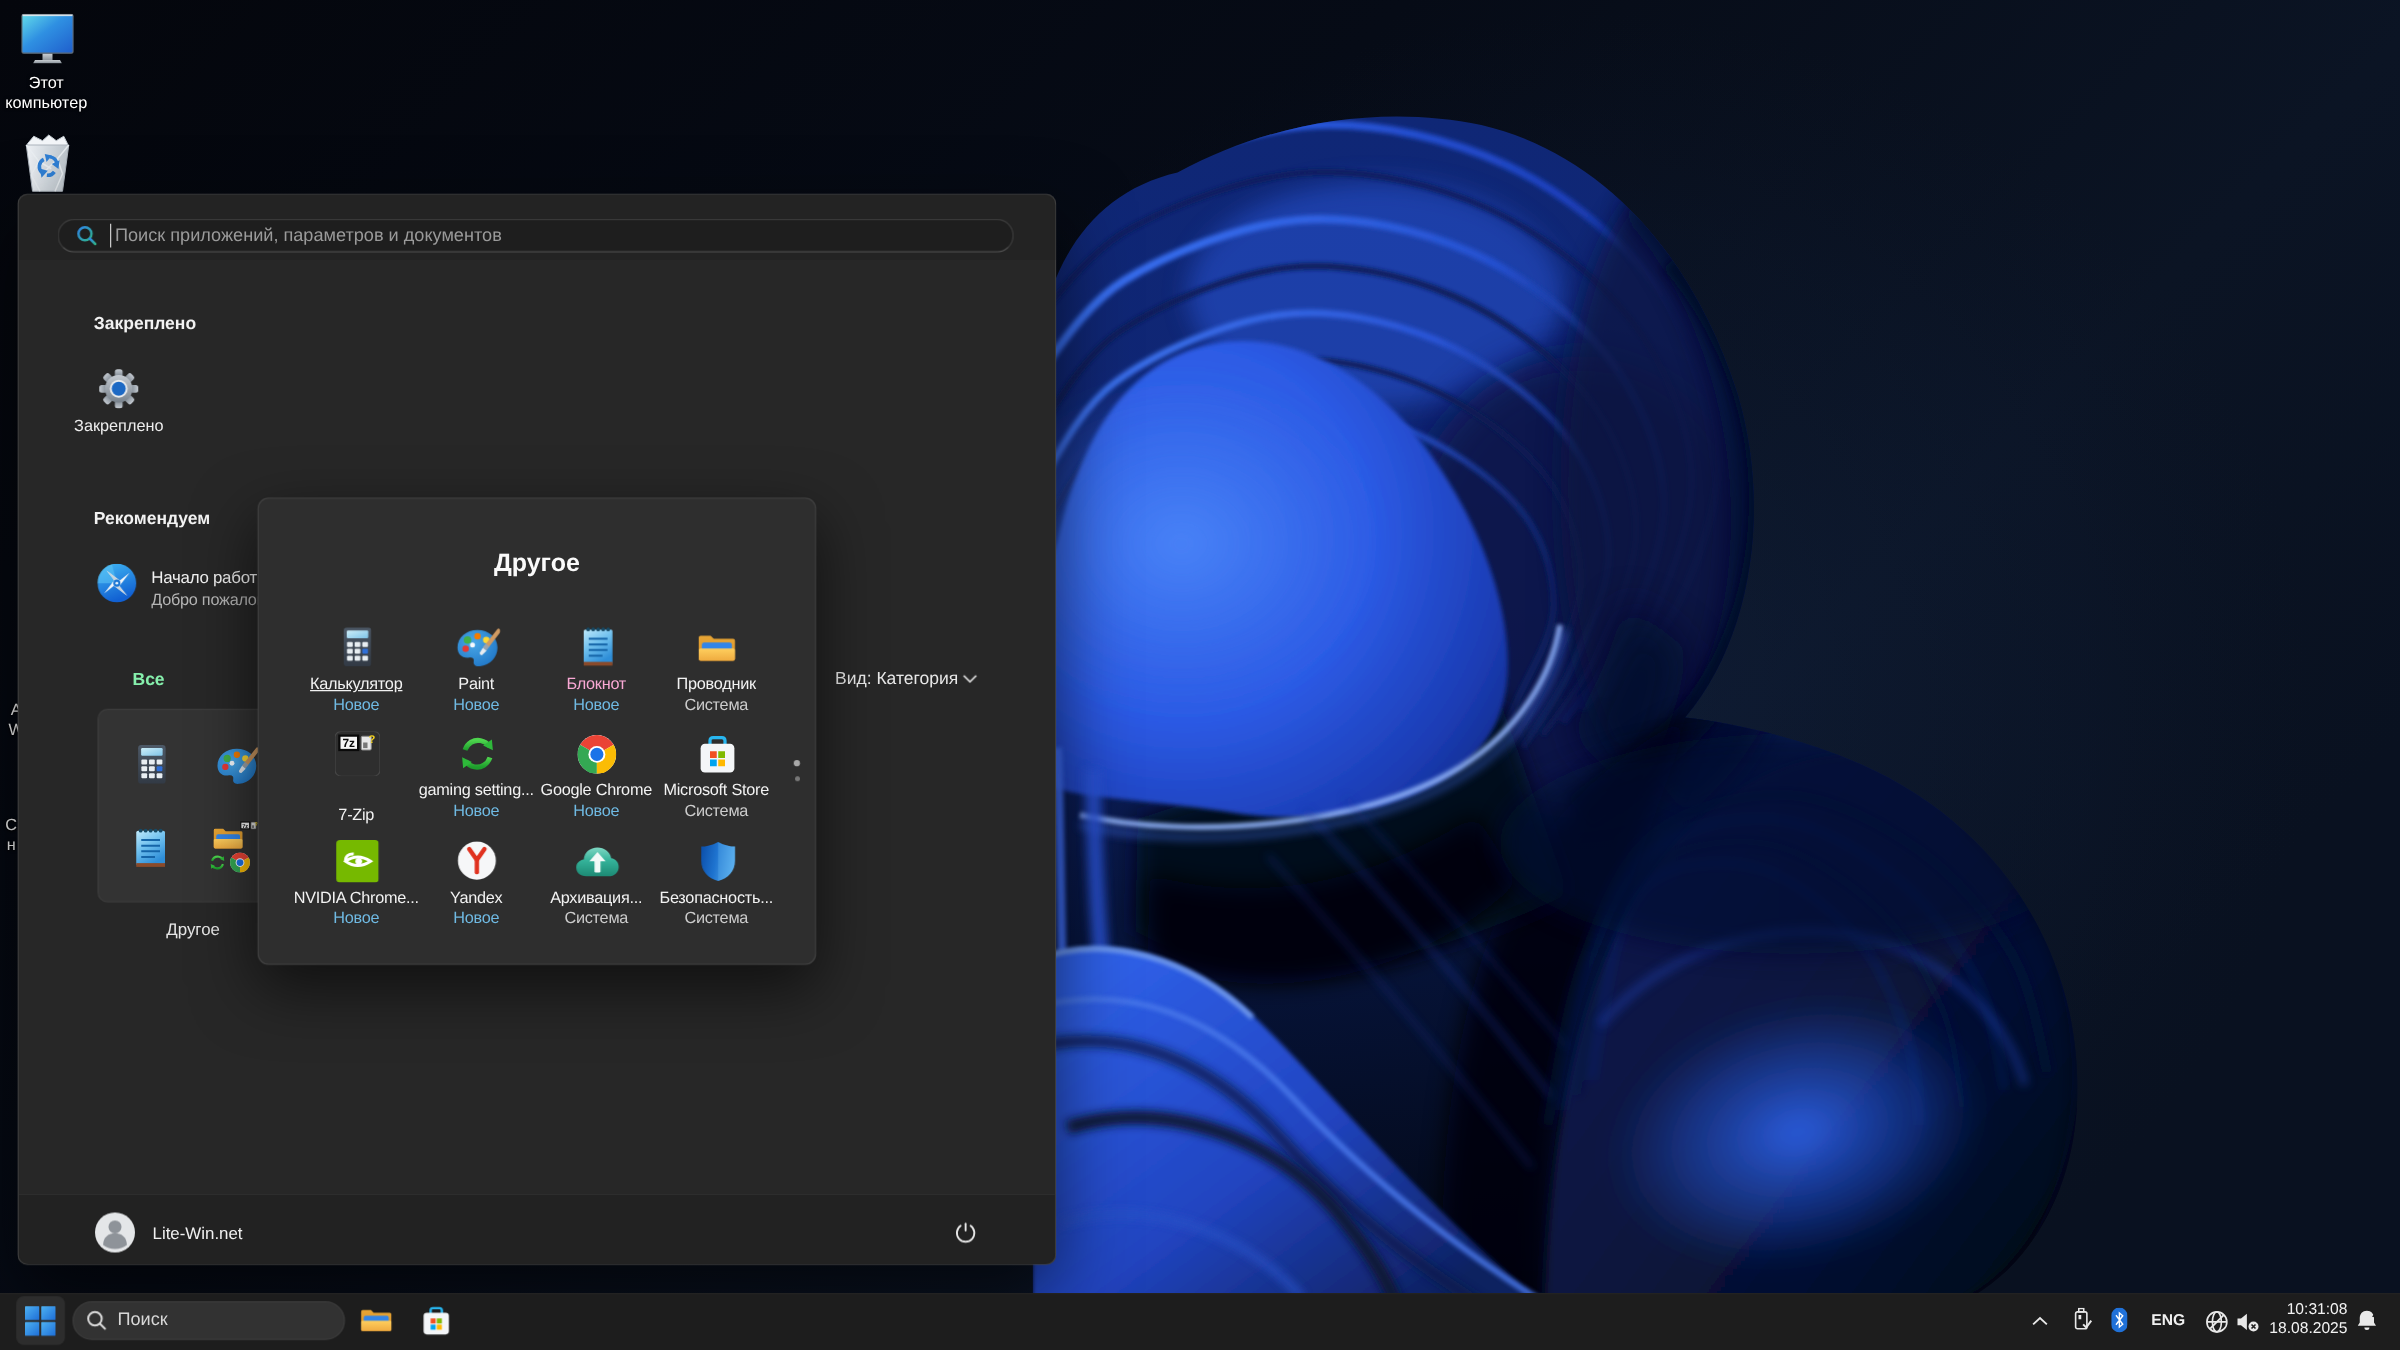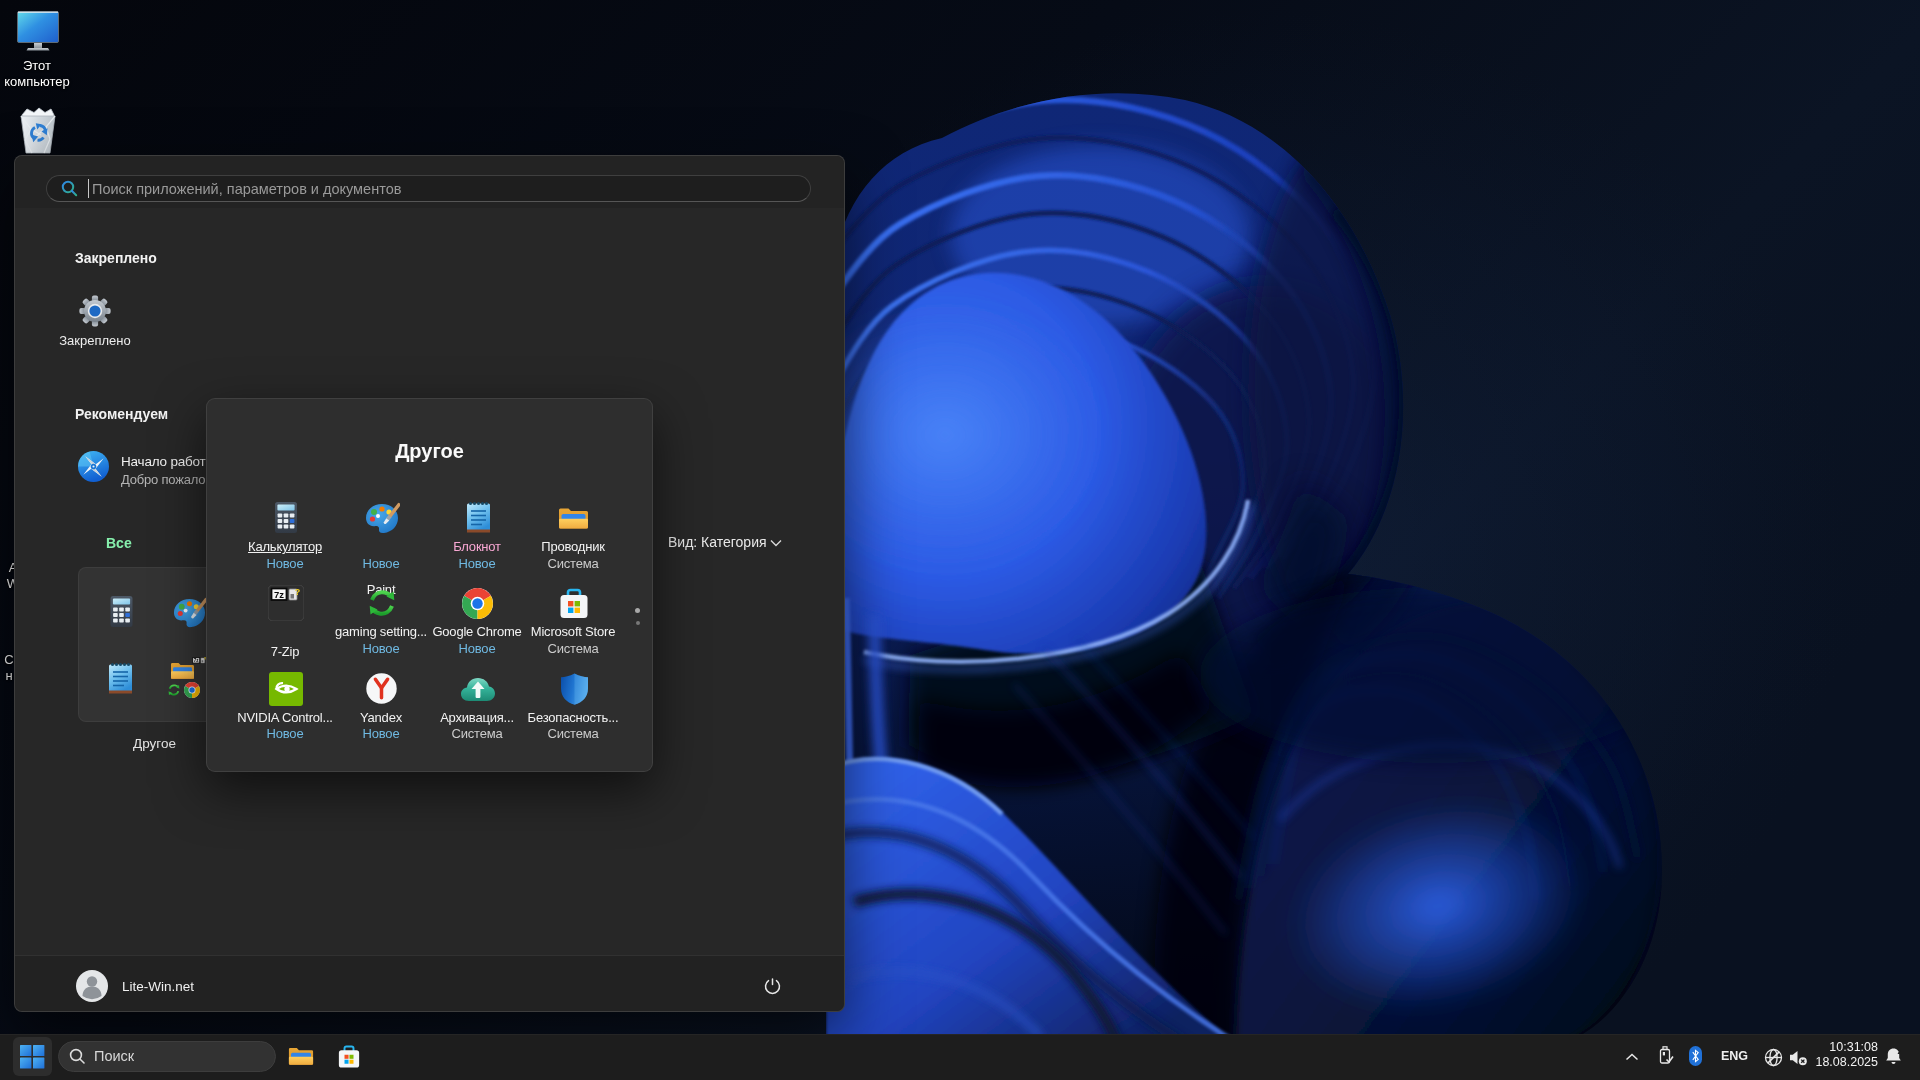--- a/index.html
+++ b/index.html
@@ -390,34 +390,34 @@
 </svg>
 <svg class="abs" style="left:764px;top:978px" width="17" height="17" viewBox="-9 -9 18 18">
 <path d="M -4.2,-6.2 A 7.4,7.4 0 1 0 4.2,-6.2" fill="none" stroke="#e6e6e6" stroke-width="1.6" stroke-linecap="round"></path>
 <line x1="0" y1="-8" x2="0" y2="-2.2" stroke="#e6e6e6" stroke-width="1.6" stroke-linecap="round"></line>
 </svg>
 <div class="abs" style="left:206px;top:398px;width:447px;height:374px;background:#2e2e2e;
 border:1px solid rgba(255,255,255,0.09);border-radius:9px;box-shadow:0 18px 50px rgba(0,0,0,0.6);"></div>
 <div class="abs" style="left:206px;top:440px;width:447px;text-align:center;font-size:20px;font-weight:700;color:#fafafa;">Другое</div>
 <div class="abs" style="left:230px;top:539px;width:110px;text-align:center;font-size:13px;letter-spacing:-0.2px;color:#f2f2f2;white-space:nowrap;overflow:hidden;text-decoration:underline;">Калькулятор</div>
 <div class="abs" style="left:230px;top:556px;width:110px;text-align:center;font-size:13px;letter-spacing:-0.2px;color:#6fb9e2;white-space:nowrap;overflow:hidden;">Новое</div>
-<div class="abs" style="left:326px;top:539px;width:110px;text-align:center;font-size:13px;letter-spacing:-0.2px;color:#f2f2f2;white-space:nowrap;overflow:hidden;margin-top:43px;">Paint</div>
+<div class="abs" style="left:326px;top:539px;width:110px;text-align:center;font-size:13px;letter-spacing:-0.2px;color:#f2f2f2;white-space:nowrap;overflow:hidden;">Paint</div>
 <div class="abs" style="left:326px;top:556px;width:110px;text-align:center;font-size:13px;letter-spacing:-0.2px;color:#6fb9e2;white-space:nowrap;overflow:hidden;">Новое</div>
 <div class="abs" style="left:422px;top:539px;width:110px;text-align:center;font-size:13px;letter-spacing:-0.2px;color:#f9a8d4;white-space:nowrap;overflow:hidden;">Блокнот</div>
 <div class="abs" style="left:422px;top:556px;width:110px;text-align:center;font-size:13px;letter-spacing:-0.2px;color:#6fb9e2;white-space:nowrap;overflow:hidden;">Новое</div>
 <div class="abs" style="left:518px;top:539px;width:110px;text-align:center;font-size:13px;letter-spacing:-0.2px;color:#f2f2f2;white-space:nowrap;overflow:hidden;">Проводник</div>
 <div class="abs" style="left:518px;top:556px;width:110px;text-align:center;font-size:13px;letter-spacing:-0.2px;color:#cccccc;white-space:nowrap;overflow:hidden;">Система</div>
 <div class="abs" style="left:230px;top:624px;width:110px;text-align:center;font-size:13px;letter-spacing:-0.2px;color:#f2f2f2;white-space:nowrap;overflow:hidden;margin-top:20px;">7-Zip</div>
 <div class="abs" style="left:326px;top:624px;width:110px;text-align:center;font-size:13px;letter-spacing:-0.2px;color:#f2f2f2;white-space:nowrap;overflow:hidden;">gaming setting...</div>
 <div class="abs" style="left:326px;top:641px;width:110px;text-align:center;font-size:13px;letter-spacing:-0.2px;color:#6fb9e2;white-space:nowrap;overflow:hidden;">Новое</div>
 <div class="abs" style="left:422px;top:624px;width:110px;text-align:center;font-size:13px;letter-spacing:-0.2px;color:#f2f2f2;white-space:nowrap;overflow:hidden;">Google Chrome</div>
 <div class="abs" style="left:422px;top:641px;width:110px;text-align:center;font-size:13px;letter-spacing:-0.2px;color:#6fb9e2;white-space:nowrap;overflow:hidden;">Новое</div>
 <div class="abs" style="left:518px;top:624px;width:110px;text-align:center;font-size:13px;letter-spacing:-0.2px;color:#f2f2f2;white-space:nowrap;overflow:hidden;">Microsoft Store</div>
 <div class="abs" style="left:518px;top:641px;width:110px;text-align:center;font-size:13px;letter-spacing:-0.2px;color:#cccccc;white-space:nowrap;overflow:hidden;">Система</div>
-<div class="abs" style="left:230px;top:710px;width:110px;text-align:center;font-size:13px;letter-spacing:-0.2px;color:#f2f2f2;white-space:nowrap;overflow:hidden;">NVIDIA Control...</div>
+<div class="abs" style="left:230px;top:710px;width:110px;text-align:center;font-size:13px;letter-spacing:-0.2px;color:#f2f2f2;white-space:nowrap;overflow:hidden;">NVIDIA Chrome...</div>
 <div class="abs" style="left:230px;top:726px;width:110px;text-align:center;font-size:13px;letter-spacing:-0.2px;color:#6fb9e2;white-space:nowrap;overflow:hidden;">Новое</div>
 <div class="abs" style="left:326px;top:710px;width:110px;text-align:center;font-size:13px;letter-spacing:-0.2px;color:#f2f2f2;white-space:nowrap;overflow:hidden;">Yandex</div>
 <div class="abs" style="left:326px;top:726px;width:110px;text-align:center;font-size:13px;letter-spacing:-0.2px;color:#6fb9e2;white-space:nowrap;overflow:hidden;">Новое</div>
 <div class="abs" style="left:422px;top:710px;width:110px;text-align:center;font-size:13px;letter-spacing:-0.2px;color:#f2f2f2;white-space:nowrap;overflow:hidden;">Архивация...</div>
 <div class="abs" style="left:422px;top:726px;width:110px;text-align:center;font-size:13px;letter-spacing:-0.2px;color:#cccccc;white-space:nowrap;overflow:hidden;">Система</div>
 <div class="abs" style="left:518px;top:710px;width:110px;text-align:center;font-size:13px;letter-spacing:-0.2px;color:#f2f2f2;white-space:nowrap;overflow:hidden;">Безопасность...</div>
 <div class="abs" style="left:518px;top:726px;width:110px;text-align:center;font-size:13px;letter-spacing:-0.2px;color:#cccccc;white-space:nowrap;overflow:hidden;">Система</div>
 <svg class="abs" style="left:274.5px;top:502px" width="22" height="31" viewBox="0 0 22 31">
 <defs>
       <linearGradient id="calcBp" x1="0" y1="0" x2="0" y2="1">

